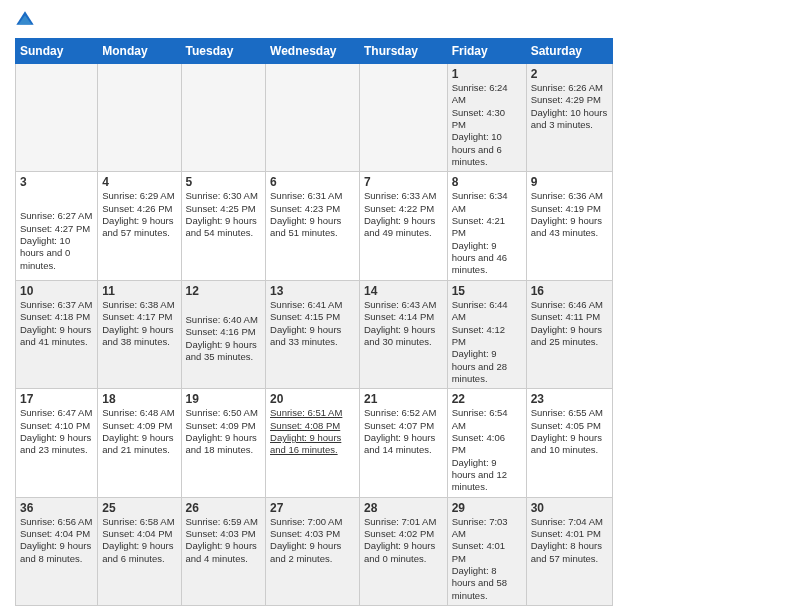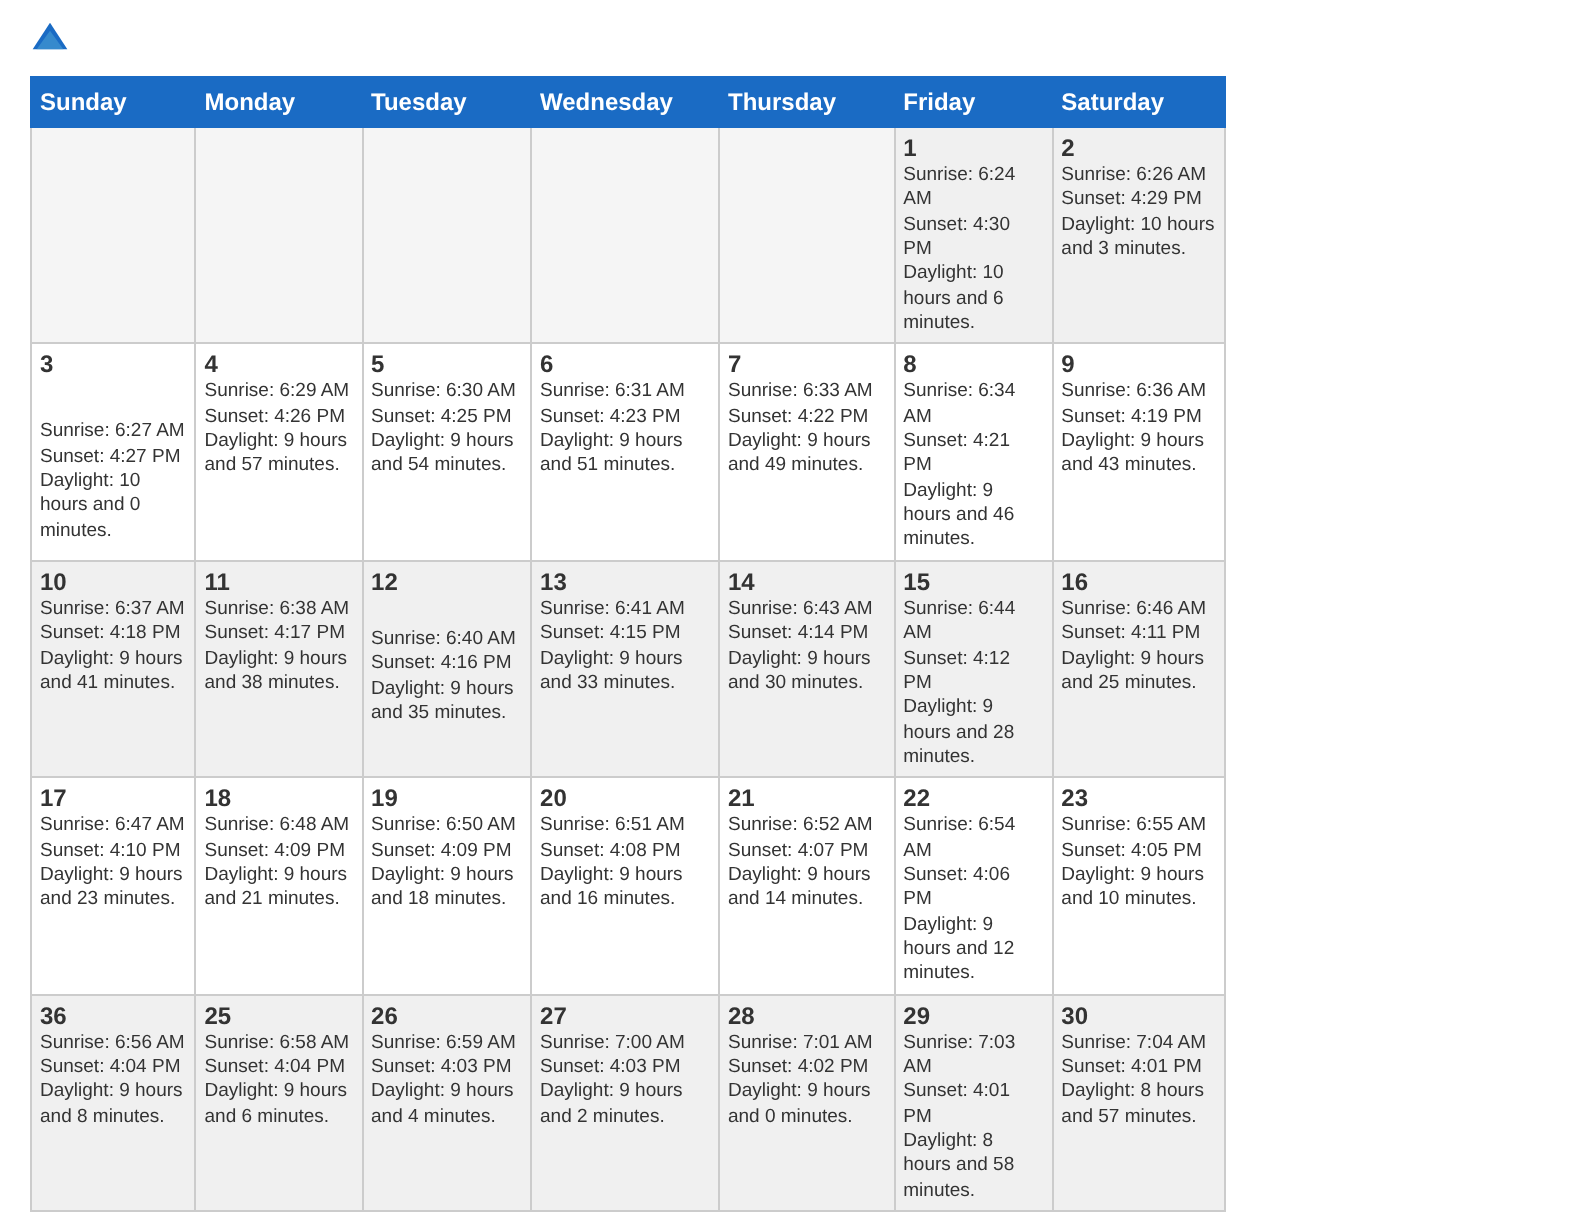--- a/index.html
+++ b/index.html
@@ -218,21 +218,21 @@
 Daylight: 9 hours and 21 minutes.</div>
           </td>
           <td>
             <span class="day-num">19</span>
             <div class="day-info" style="white-space: pre-line;">Sunrise: 6:50 AM
 Sunset: 4:09 PM
 Daylight: 9 hours and 18 minutes.</div>
           </td>
           <td>
             <span class="day-num">20</span>
-            <div class="day-info" style="white-space: pre-line;">Sunrise: 6:51 AM
+            <div class="day-info" style="white-space: pre-line; text-decoration: underline;">Sunrise: 6:51 AM
 Sunset: 4:08 PM
 Daylight: 9 hours and 16 minutes.</div>
           </td>
           <td>
             <span class="day-num">21</span>
             <div class="day-info" style="white-space: pre-line;">Sunrise: 6:52 AM
 Sunset: 4:07 PM
 Daylight: 9 hours and 14 minutes.</div>
           </td>
           <td>

